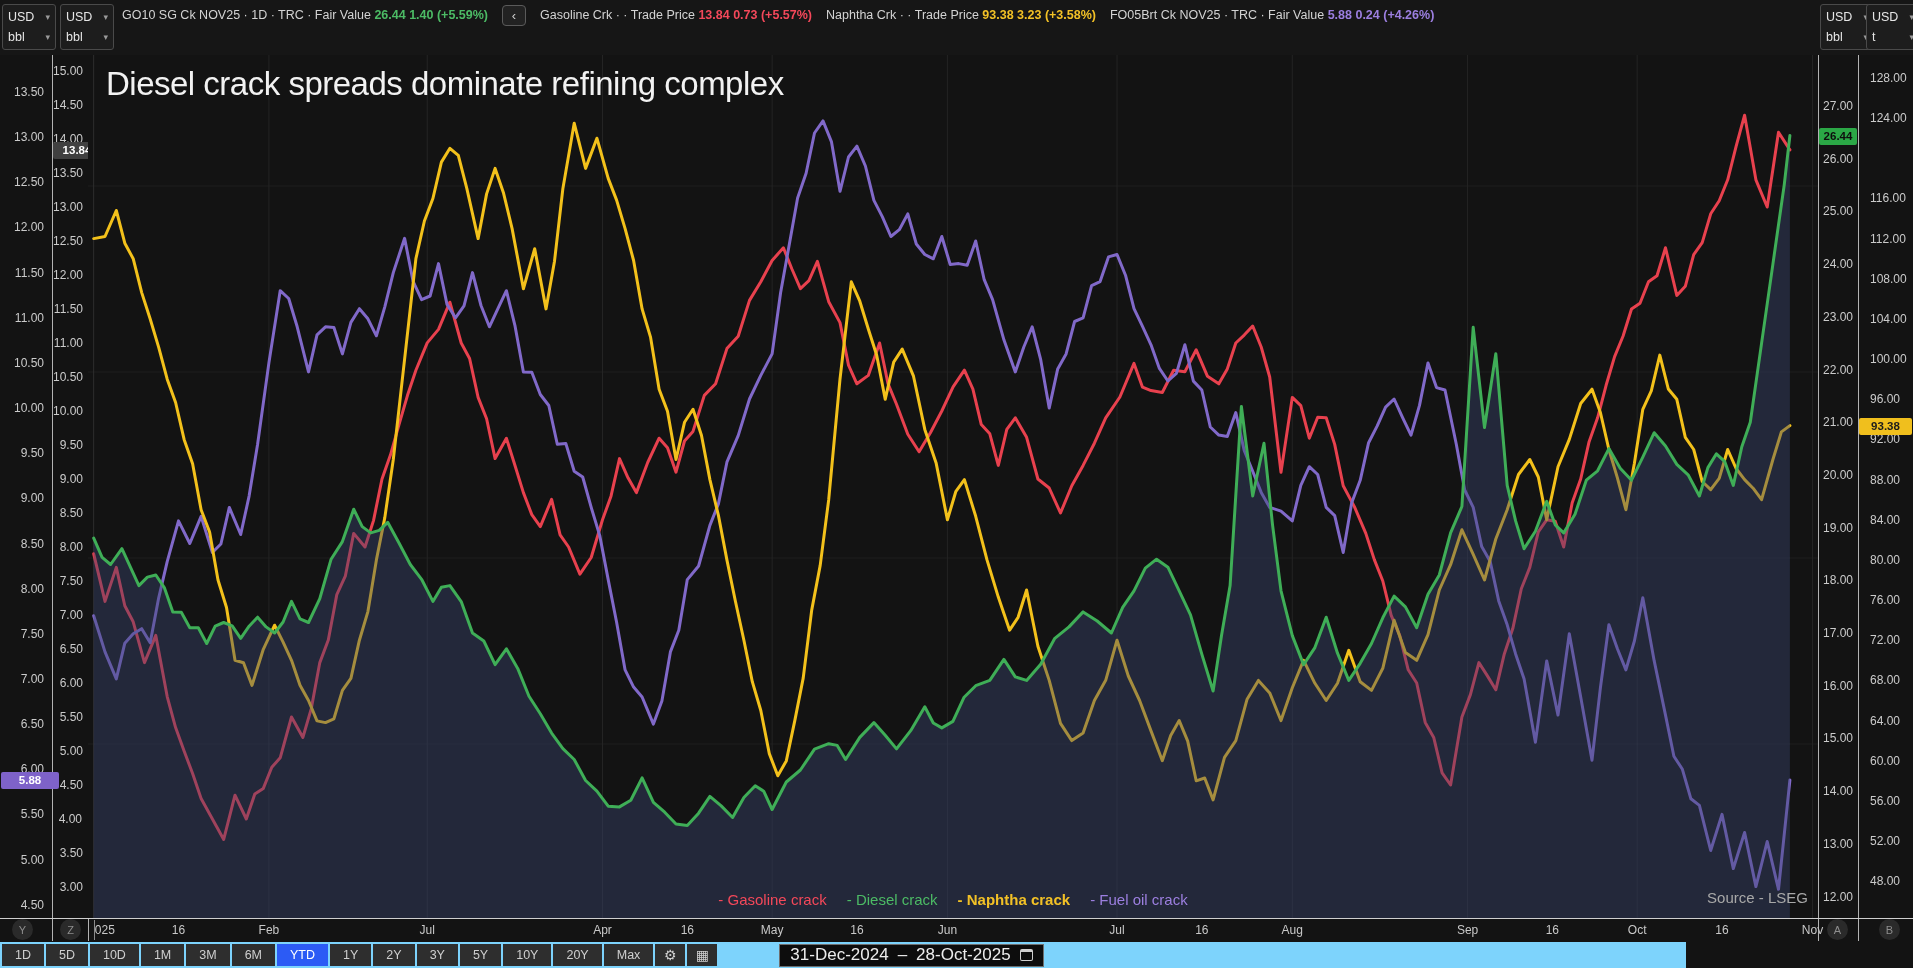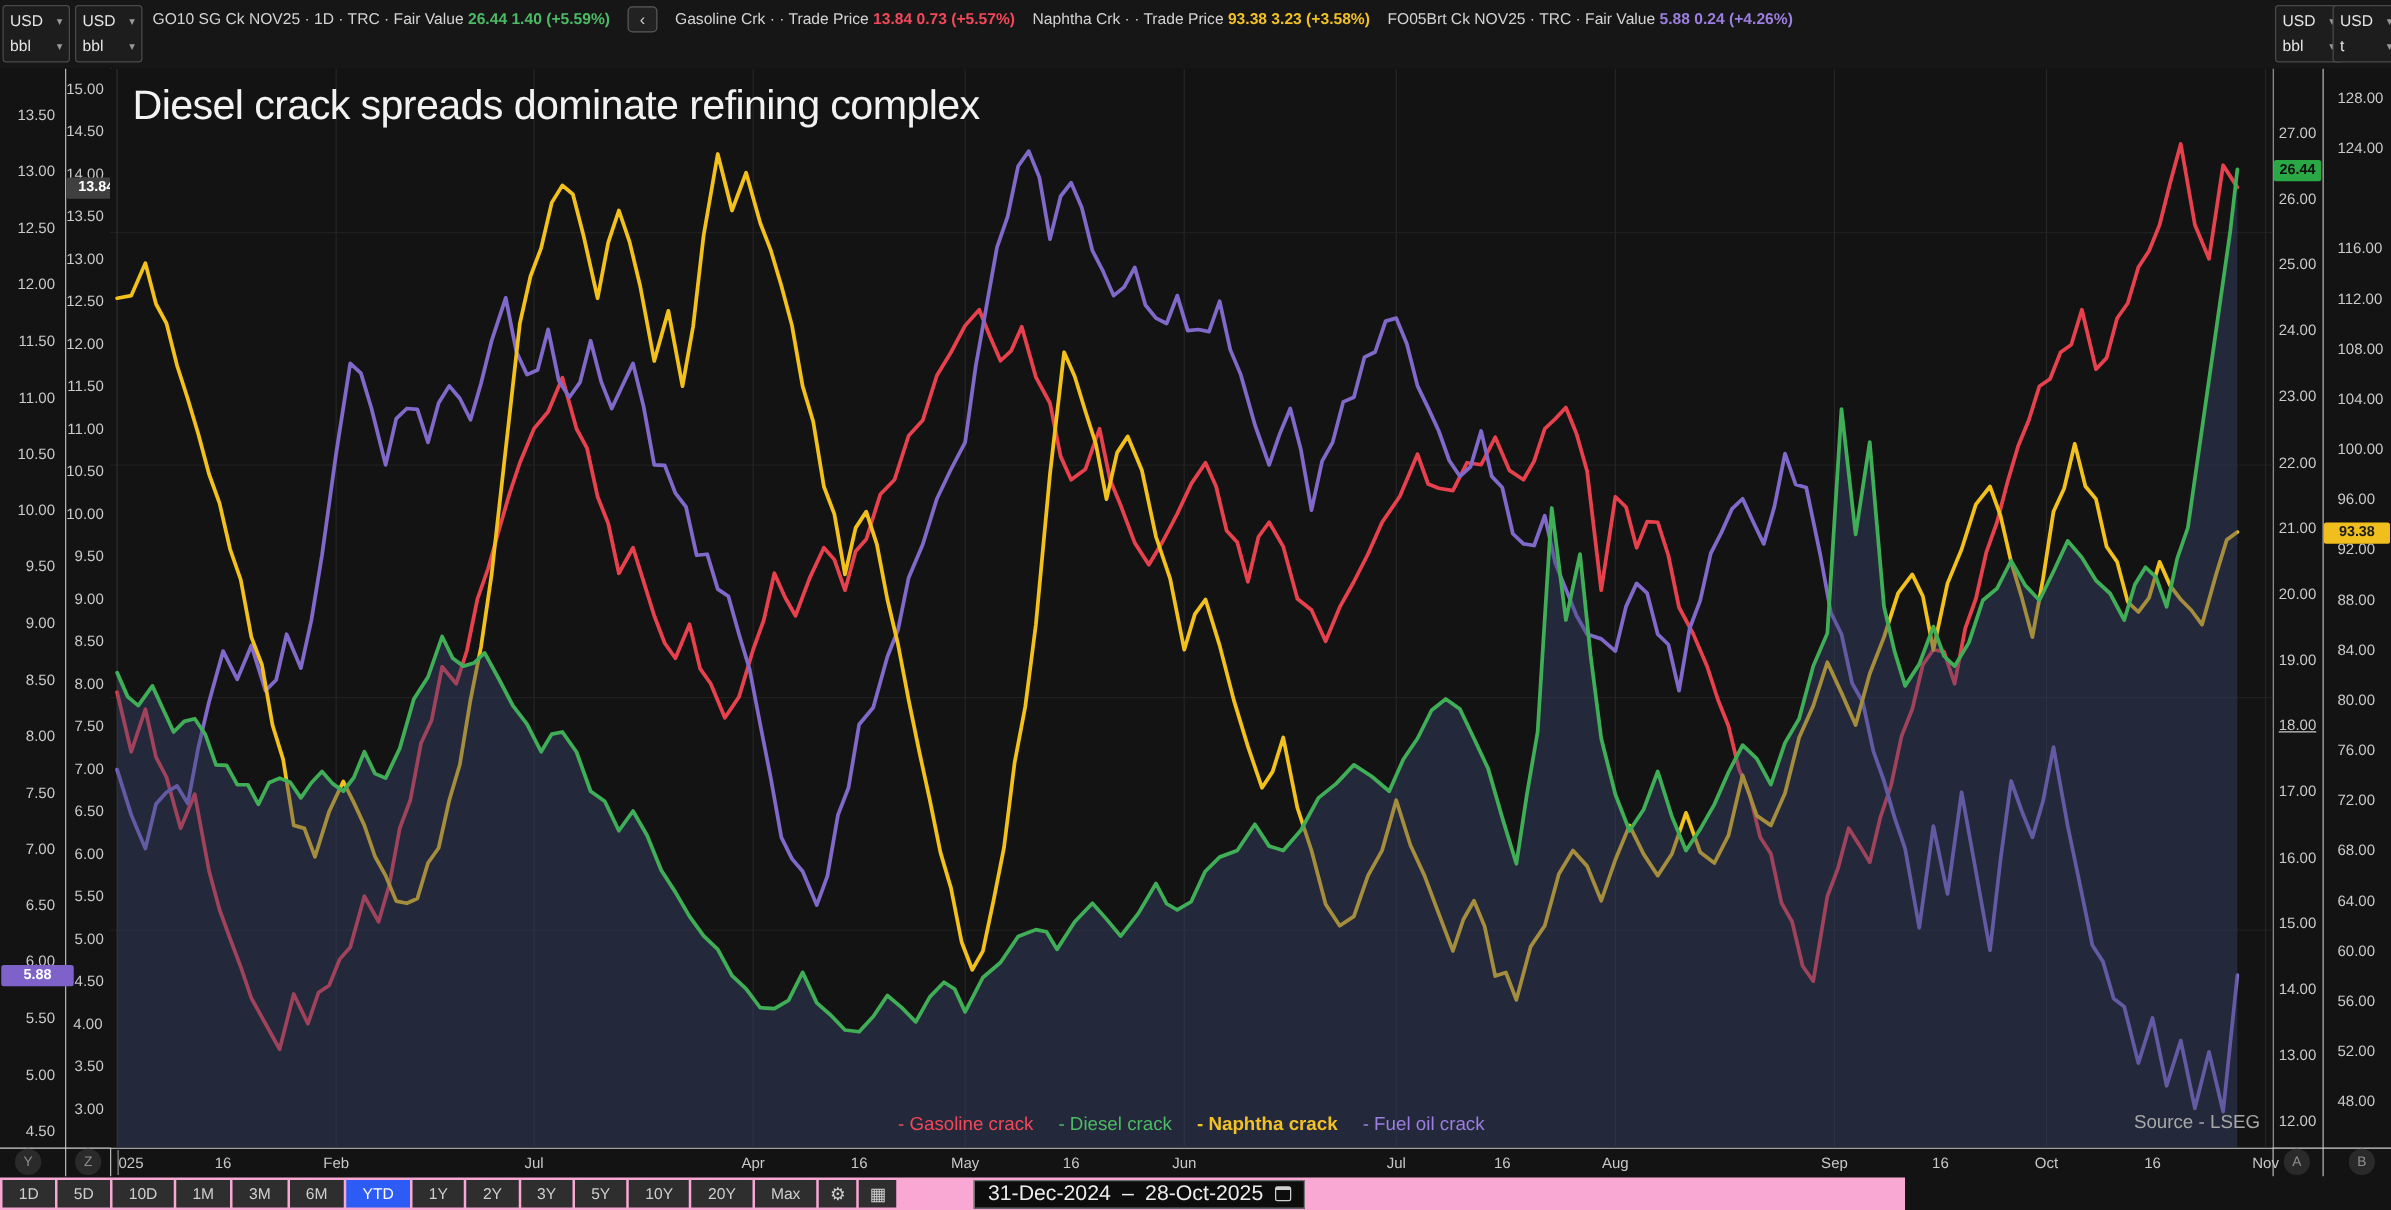--- a/index.html
+++ b/index.html
@@ -42,21 +42,21 @@
   #source-label { position:absolute; left:1560px; top:834px; width:160px; text-align:right;
     font-size:15px; color:#a8a8a8; }
 
   
   #xaxis { position:absolute; left:0; top:920px; width:1913px; height:22px; }
   .xtick { position:absolute; top:3px; font-size:12px; color:#c8c8c8; transform:translateX(-50%); }
   .xtick.left { transform:none; }
   #yearline { position:absolute; left:94px; top:0; width:1px; height:20px; background:#8a8a8a; }
 
   
-  #toolbar { position:absolute; left:0; top:942px; width:1524px; height:26px; background:#f9a8d4;
+  #toolbar { position:absolute; left:0; top:942px; width:1686px; height:26px; background:#7dd3fc;
     display:flex; align-items:center; padding-left:2px; }
   .rbtn { height:22px; padding:0 13px; margin-right:2px; background:#2e2e2e; color:#cfcfcf;
     font-size:12.5px; border:none; display:flex; align-items:center; cursor:pointer;
     font-family:"Liberation Sans", sans-serif; }
   .rbtn.active { background:#2c5bf5; color:#ffffff; }
   .ibtn { width:30px; justify-content:center; padding:0; font-size:14px; }
   #daterange { height:23px; margin-left:60px; border:1px solid #6e6e6e; background:#0d0d0d;
     display:flex; align-items:center; gap:9px; padding:0 10px; font-size:17px; color:#ececec;
     cursor:pointer; }
   .cal-icon { width:13px; height:12px; border:1.5px solid #cfcfcf; border-top:3.5px solid #cfcfcf;
@@ -176,21 +176,21 @@
   <div id="axis-A">
       <div class="tick" style="top: 100px; left: 1823px;">27.00</div>
       <div class="tick" style="top: 152.7px; left: 1823px;">26.00</div>
       <div class="tick" style="top: 205.4px; left: 1823px;">25.00</div>
       <div class="tick" style="top: 258.1px; left: 1823px;">24.00</div>
       <div class="tick" style="top: 310.8px; left: 1823px;">23.00</div>
       <div class="tick" style="top: 363.5px; left: 1823px;">22.00</div>
       <div class="tick" style="top: 416.2px; left: 1823px;">21.00</div>
       <div class="tick" style="top: 468.9px; left: 1823px;">20.00</div>
       <div class="tick" style="top: 521.6px; left: 1823px;">19.00</div>
-      <div class="tick" style="top: 574.3px; left: 1823px; text-decoration: underline;">18.00</div>
+      <div class="tick" style="top: 574.3px; left: 1823px;">18.00</div>
       <div class="tick" style="top: 627px; left: 1823px;">17.00</div>
       <div class="tick" style="top: 679.7px; left: 1823px;">16.00</div>
       <div class="tick" style="top: 732.4px; left: 1823px;">15.00</div>
       <div class="tick" style="top: 785.1px; left: 1823px;">14.00</div>
       <div class="tick" style="top: 837.8px; left: 1823px;">13.00</div>
       <div class="tick" style="top: 890.5px; left: 1823px;">12.00</div>
       <div class="badge" style="background: rgb(43, 168, 70); color: rgb(14, 14, 14); top: 127.512px; width: 38px; left: 1819px;">26.44</div>
     </div>
   <div id="axis-B">
       <div class="tick" style="top: 72px; left: 1870px;">128.00</div>

